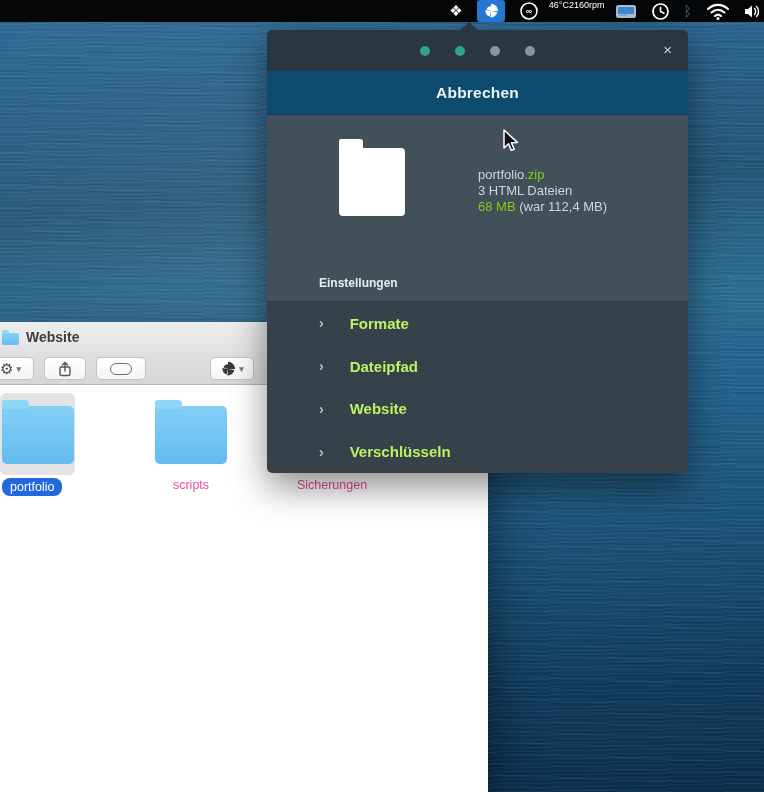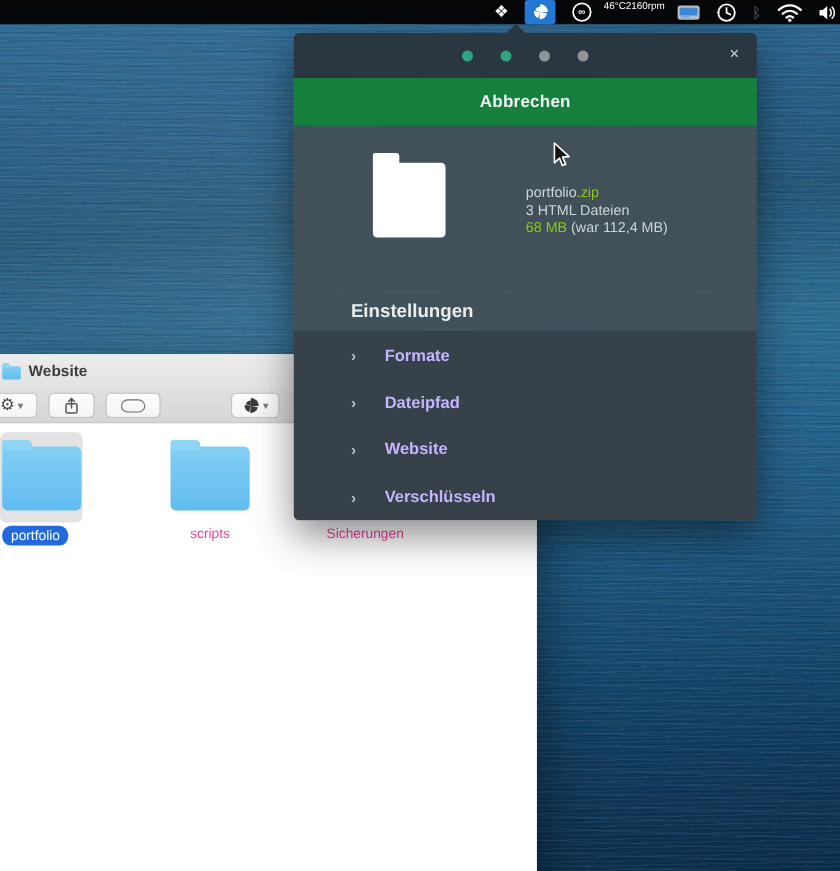--- a/index.html
+++ b/index.html
@@ -58,34 +58,34 @@
   .panel{position:absolute;left:267px;top:30px;width:421px;height:443px;z-index:20;
     border-radius:5px;box-shadow:0 14px 36px rgba(0,0,0,0.45);overflow:visible;}
   .p-arrow{position:absolute;left:193px;top:-8px;width:0;height:0;
     border-left:9px solid transparent;border-right:9px solid transparent;border-bottom:8px solid #2b3740;}
   .p-header{height:41px;background:#2b3740;border-radius:5px 5px 0 0;position:relative;
     display:flex;align-items:center;justify-content:center;gap:25px;}
   .dot{width:10px;height:10px;border-radius:50%;}
   .dot-on{background:#2fa384;}
   .dot-off{background:#8e9599;}
   .p-close{position:absolute;right:16px;top:9px;font-size:15px;color:#ced3d5;line-height:22px;}
-  .p-actions{height:44px;background:#15803d;display:flex;border-bottom:1px solid rgba(0,0,0,0.18);}
+  .p-actions{height:44px;background:#0c4a6e;display:flex;border-bottom:1px solid rgba(0,0,0,0.18);}
   .p-act{flex:1;display:flex;align-items:center;justify-content:center;
     font-size:15.5px;font-weight:700;color:#eef2f3;letter-spacing:0.2px;}
   .p-info{position:relative;height:150px;background:#42505a;}
   .white-folder{position:absolute;left:72px;top:33px;width:66px;height:68px;background:#fff;border-radius:2px 4px 4px 4px;}
   .white-folder::before{content:"";position:absolute;top:-9px;left:0;width:24px;height:10px;background:#fff;border-radius:2px 3px 0 0;}
   .info-text{position:absolute;left:211px;top:52px;font-size:13px;line-height:16px;color:#ced5d8;}
   .teal{color:#84cc16;}
   .p-settings{height:37px;background:#42505a;display:flex;align-items:center;padding-left:52px;
-    font-size:17px;font-weight:700;color:#e9edee;border-bottom:1px solid rgba(0,0,0,0.22);}
+    font-size:12px;font-weight:700;color:#e9edee;border-bottom:1px solid rgba(0,0,0,0.22);}
   .p-items{height:171px;background:#364149;border-radius:0 0 5px 5px;display:flex;flex-direction:column;}
   .p-item{flex:1;display:flex;align-items:center;padding-left:52px;gap:26px;}
   .p-item .ichev{font-size:14px;font-weight:700;color:#b9c2c6;}
-  .p-item .ilab{font-size:15px;font-weight:700;color:#c4b5fd;}
+  .p-item .ilab{font-size:15px;font-weight:700;color:#bef264;}
 
   .cursor{position:absolute;left:500px;top:128px;z-index:50;}
 </style>
 </head>
 <body>
 
 <div class="screen">
   <div class="wallpaper"></div>
 
   <div class="menubar">

